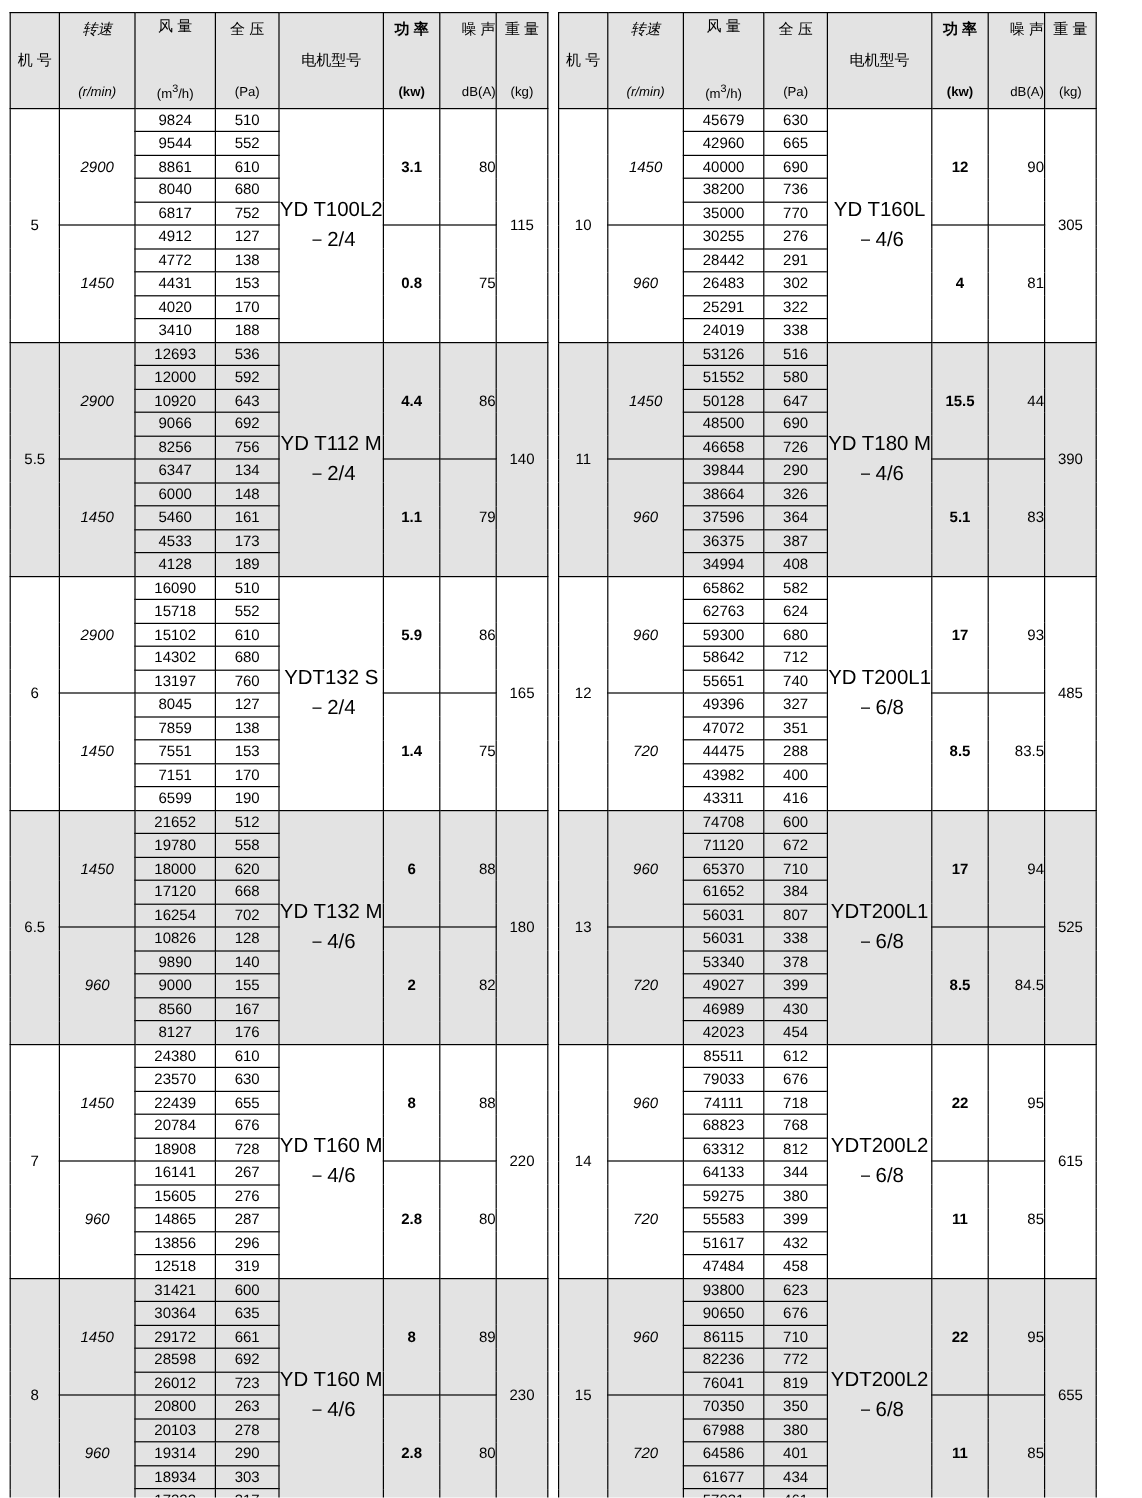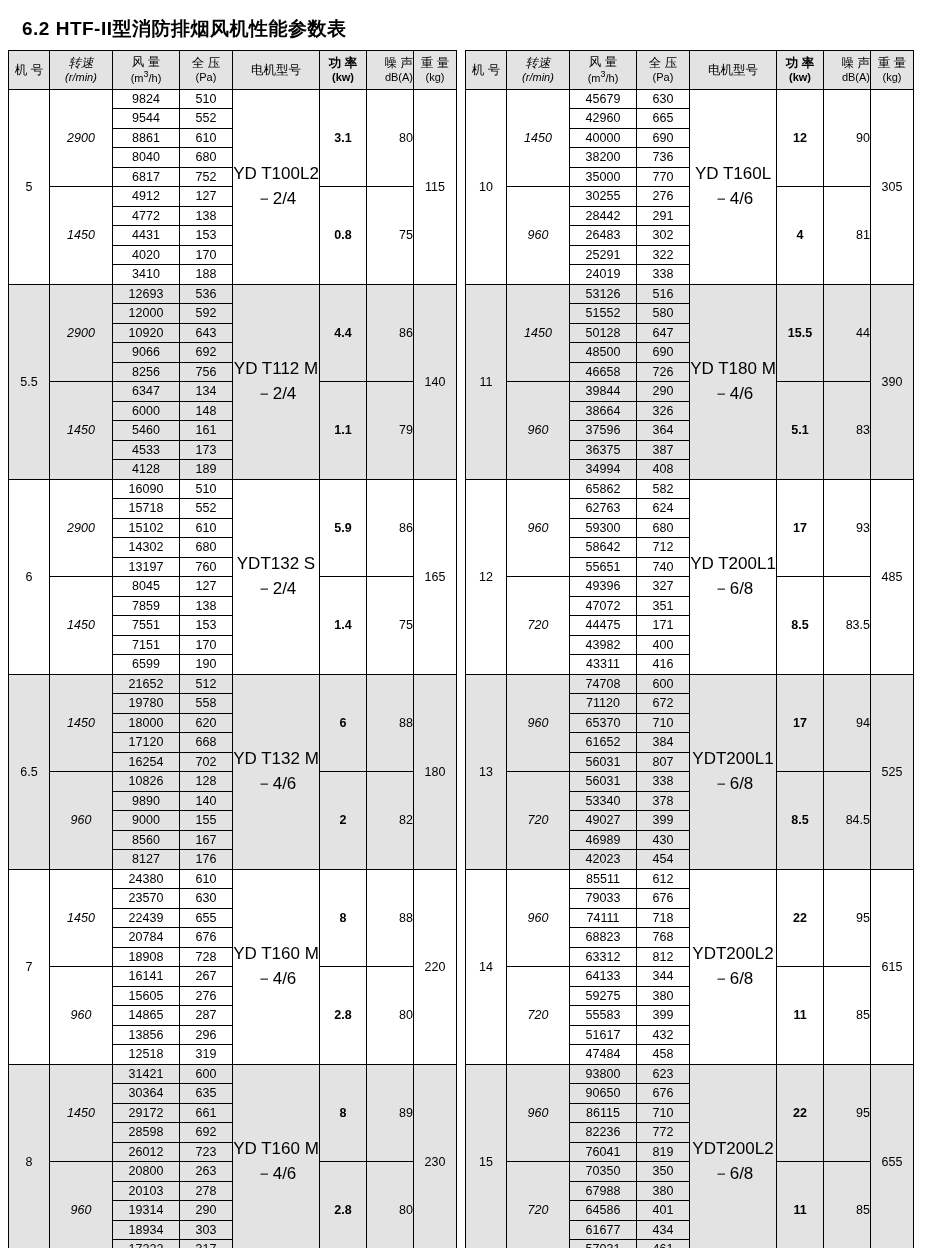--- a/index.html
+++ b/index.html
@@ -3,40 +3,39 @@
 <meta charset="utf-8">
 <style>
   html,body{margin:0;padding:0;background:#ffffff;}
   body{width:952px;height:1248px;font-family:"Liberation Sans","DejaVu Sans",sans-serif;color:#000;}
   .page{position:relative;width:952px;height:1248px;box-sizing:border-box;padding:10px 8px 0 8px;}
   .title{font-size:19px;font-weight:bold;letter-spacing:0.5px;margin:6px 0 8px 14px;}
   .tables{display:flex;gap:8px;}
   table{border-collapse:collapse;table-layout:fixed;}
   td,th{border:1px solid #000;text-align:center;vertical-align:middle;font-size:12.5px;padding:0;font-weight:normal;}
   .hdr td{background:#e3e3e3;font-size:12.5px;line-height:1.15;padding:4px 0;font-weight:normal;}
-  .hdr .u{display:block;font-size:11px;}
+  .hdr .u{display:block;font-size:11px;margin-top:40px;}
   .grey{background:#e3e3e3;}
   .white{background:#ffffff;}
   .mdl{font-size:17px;line-height:1.45;}
   .dataRow td{height:18.5px;}
   .sup{font-size:9px;vertical-align:super;}
   .left-tbl td.c-no{width:40px;}
   .left-tbl td.c-rpm{width:62px;font-style:italic;}
   .left-tbl td.c-flow{width:66px;}
   .left-tbl td.c-pres{width:52px;}
   .left-tbl td.c-mdl{width:86px;}
   .left-tbl td.c-kw{width:46px;font-weight:bold;}
   .left-tbl td.c-db{width:46px;text-align:right;}
   .left-tbl td.c-kg{width:42px;}
 </style>
 </head>
 <body>
 
 <div class="page">
-  <div class="title">6.2  HTF-II型消防排烟风机性能参数表</div>
   <div class="tables">
     <table class="left-tbl" id="tbl-left">
         <tbody>
           <tr class="hdr">
             <td class="c-no">机 号</td>
             <td class="c-rpm">转速<span class="u">(r/min)</span></td>
             <td class="c-flow">风 量<span class="u">(m<span class="sup">3</span>/h)</span></td>
             <td class="c-pres">全 压<span class="u">(Pa)</span></td>
             <td class="c-mdl">电机型号</td>
             <td class="c-kw">功 率<span class="u">(kw)</span></td>
@@ -481,21 +480,21 @@
             <td class="c-pres white">327</td>
             <td class="c-kw white" rowspan="5">8.5</td>
             <td class="c-db white" rowspan="5">83.5</td>
           </tr>
           <tr class="dataRow">
             <td class="c-flow white">47072</td>
             <td class="c-pres white">351</td>
           </tr>
           <tr class="dataRow">
             <td class="c-flow white">44475</td>
-            <td class="c-pres white">171</td>
+            <td class="c-pres white">288</td>
           </tr>
           <tr class="dataRow">
             <td class="c-flow white">43982</td>
             <td class="c-pres white">400</td>
           </tr>
           <tr class="dataRow">
             <td class="c-flow white">43311</td>
             <td class="c-pres white">416</td>
           </tr>
           <tr class="dataRow">

